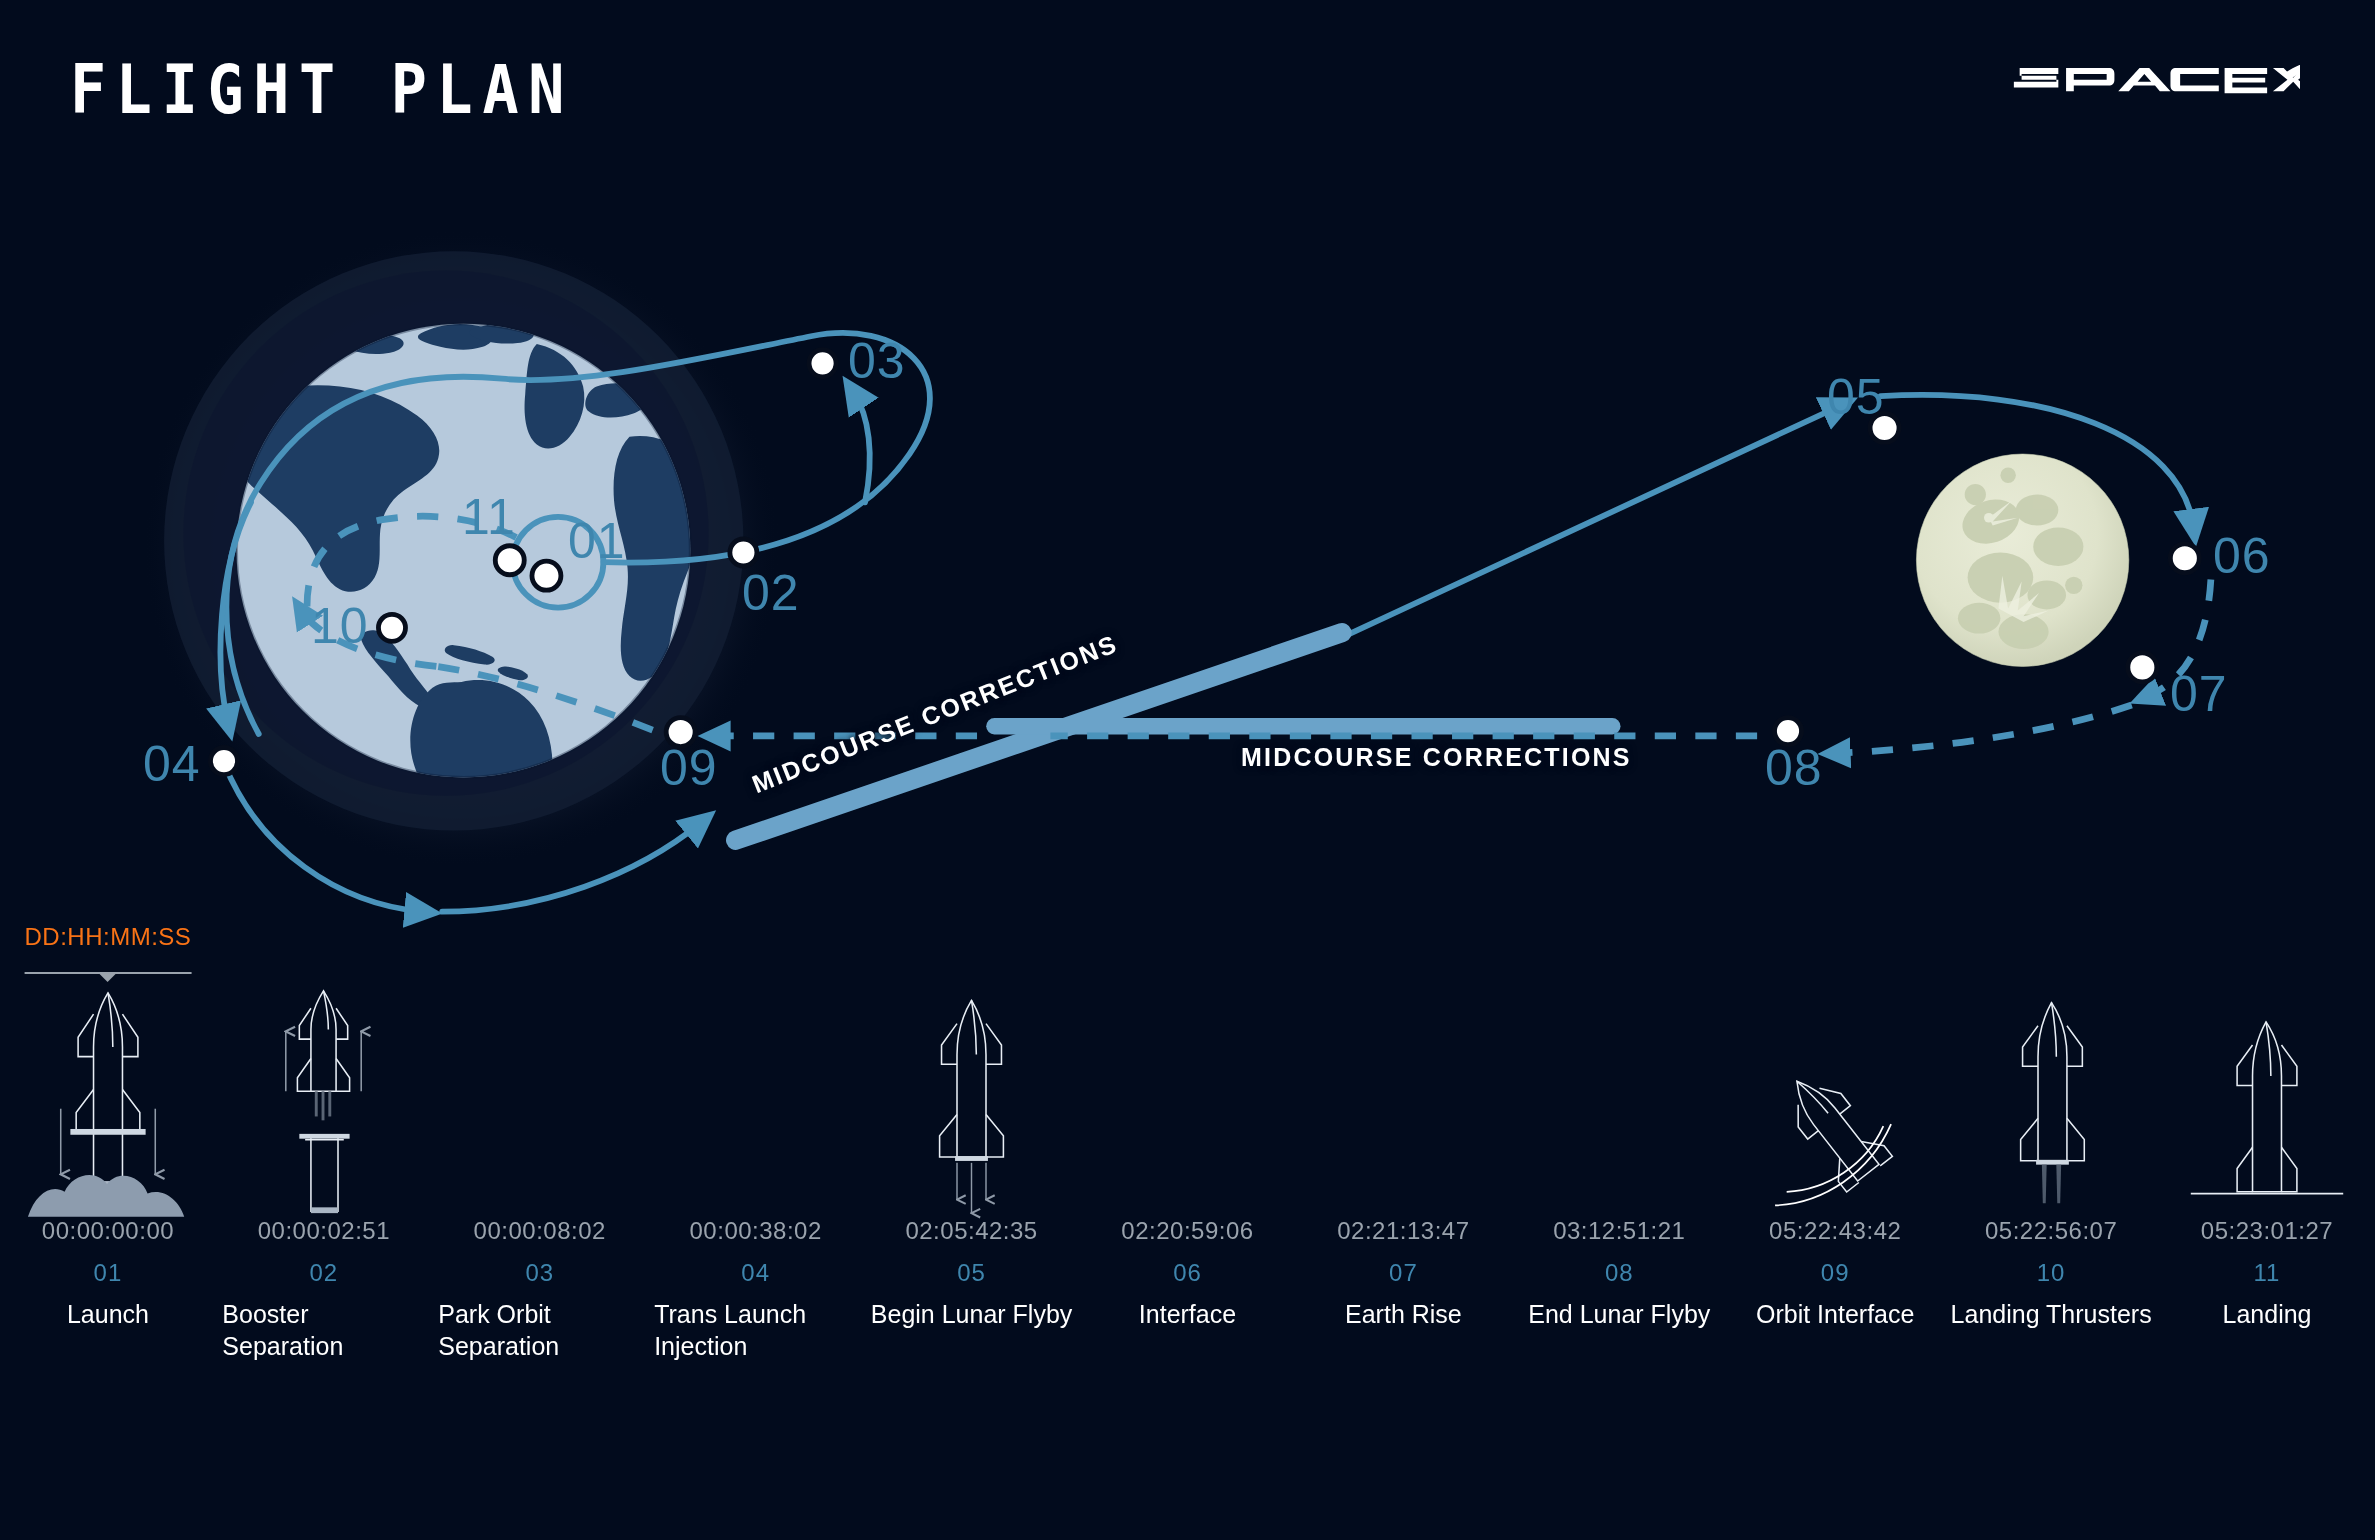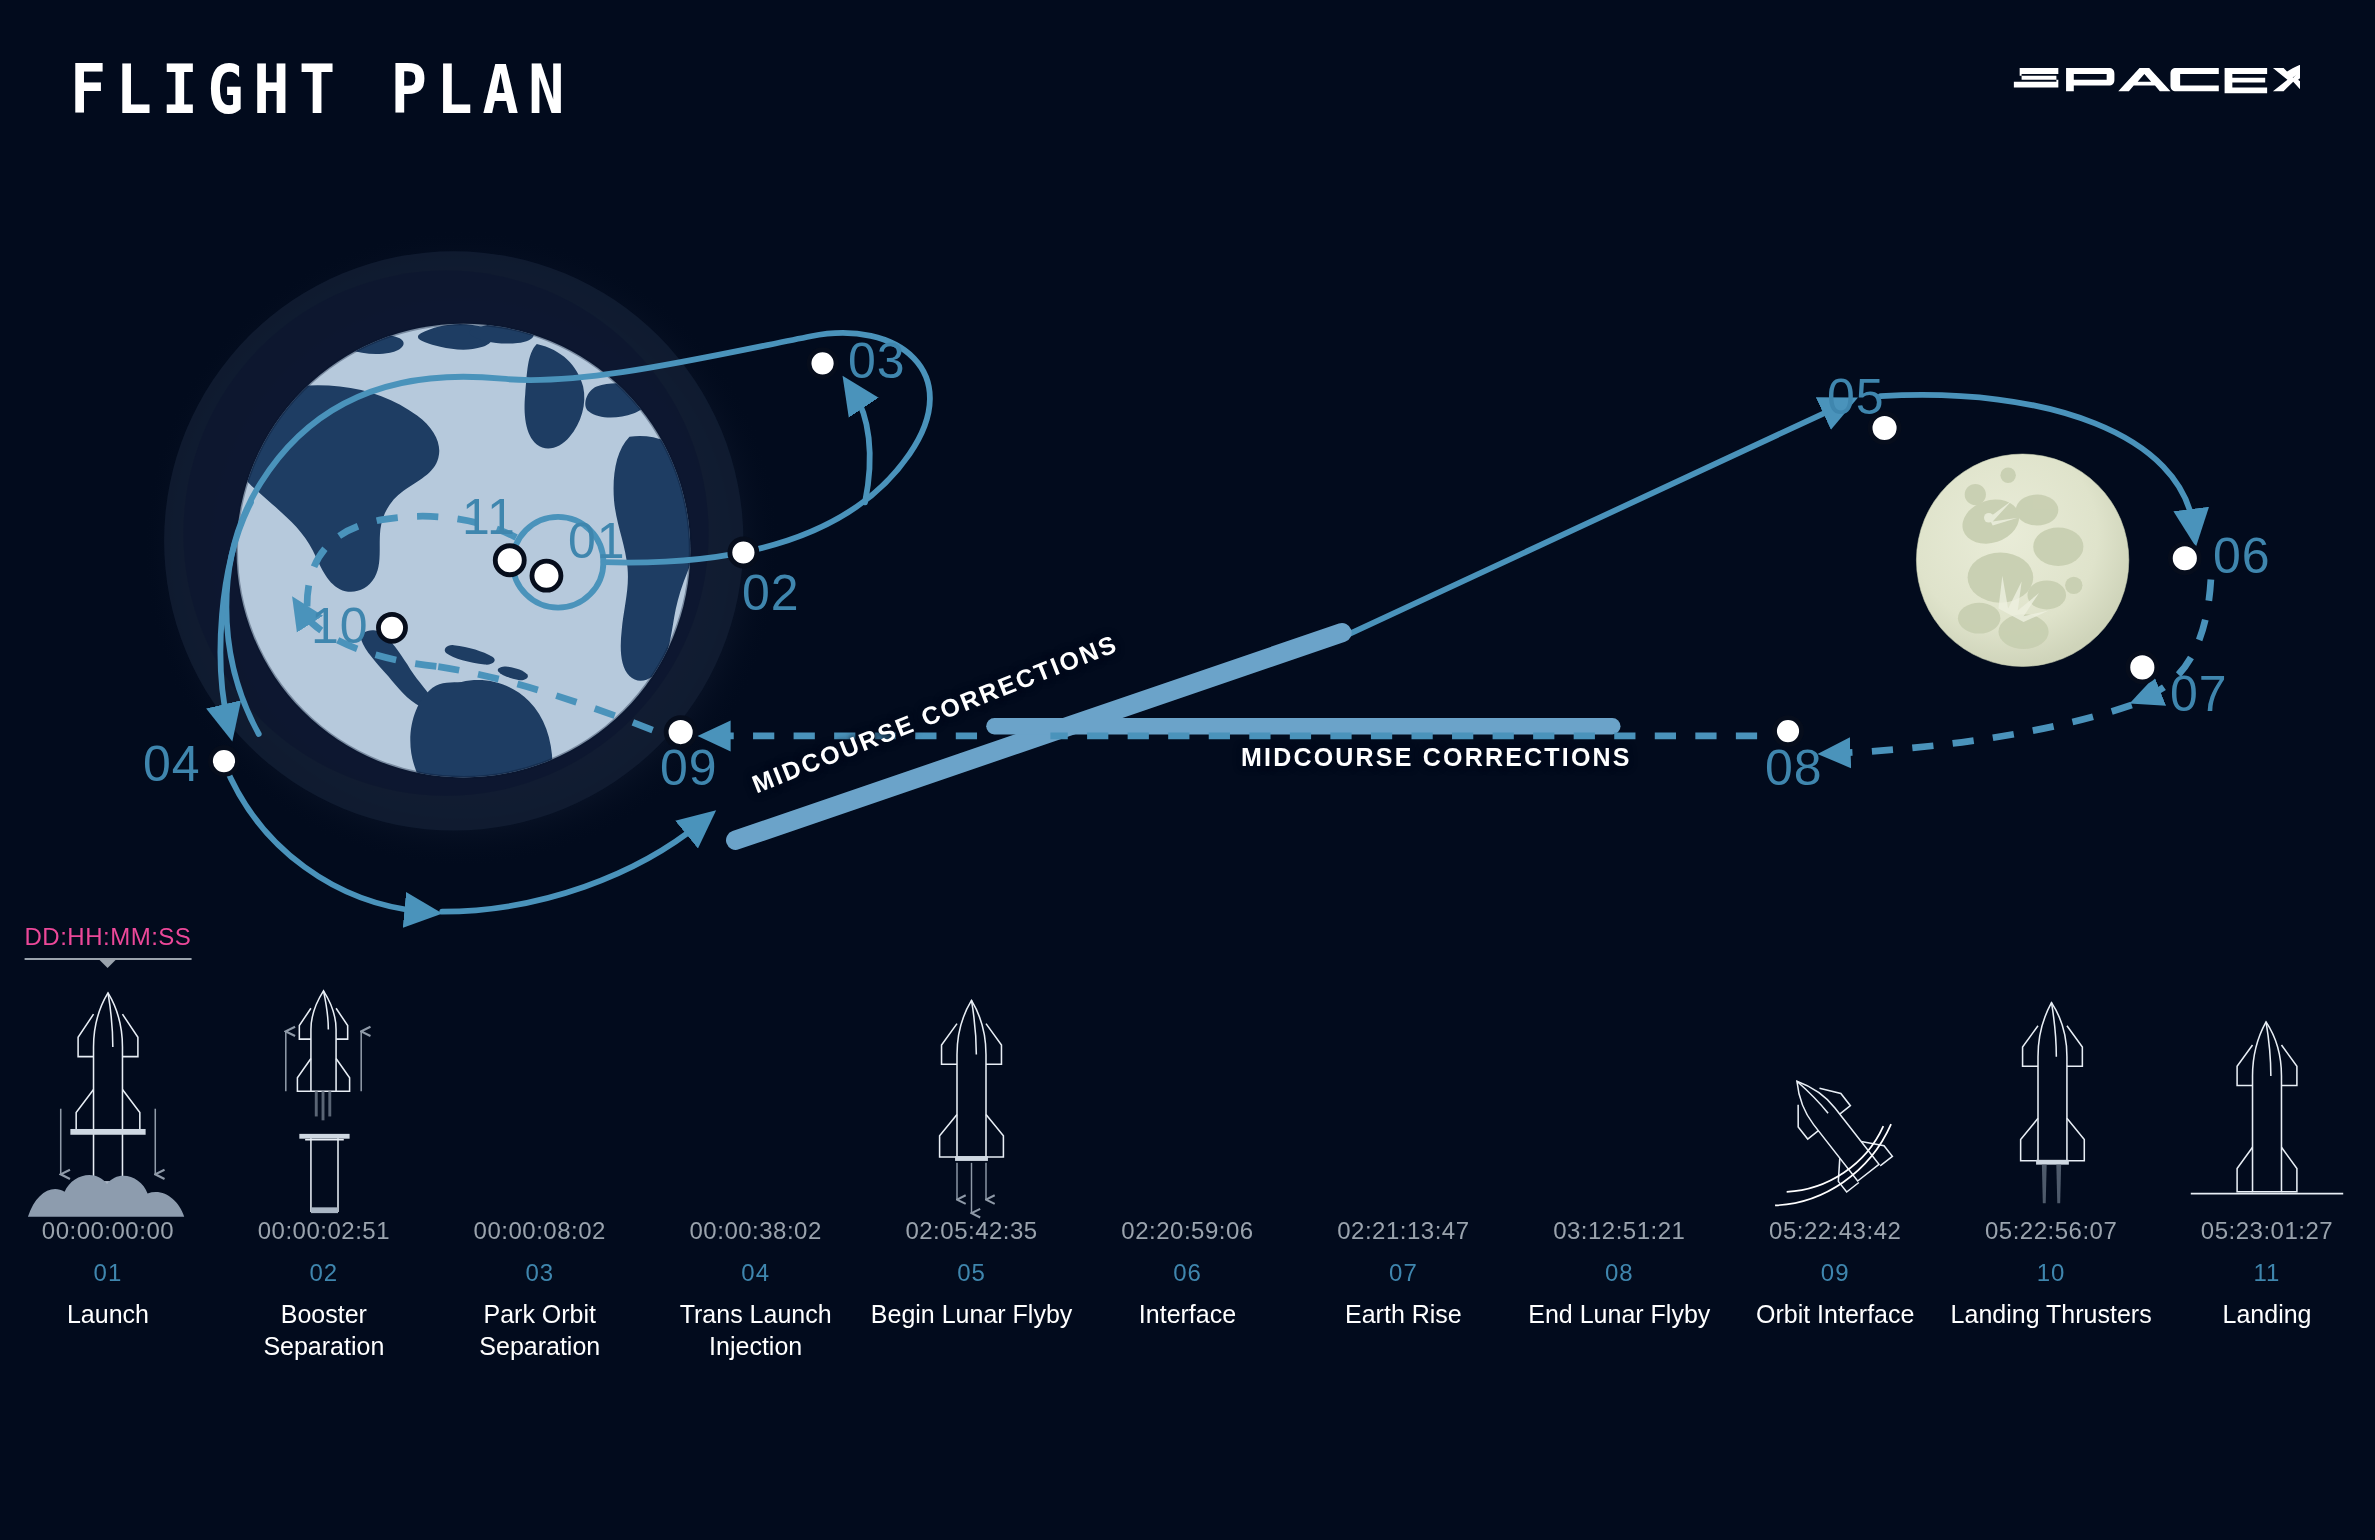--- a/index.html
+++ b/index.html
@@ -63,30 +63,30 @@
   .step-icon svg{ display:block; overflow:visible; }
   .step-time{
     font-size:24px; color:#9aa3ad; letter-spacing:0.5px; white-space:nowrap;
   }
   .step-num{
     margin-top:13.5px;
     font-size:24px; color:#3f86ae; letter-spacing:1px;
   }
   .step-label{
     margin-top:11.6px; font-size:25px; color:#ffffff;
-    text-align:center; line-height:1.28; max-width:203px;
+    text-align:left; line-height:1.28; max-width:203px;
   }
   
   #fmt-legend{
     position:absolute; left:50%; transform:translateX(-50%);
     top:-62px; text-align:center; white-space:nowrap;
   }
   #fmt-legend .txt{
-    font-size:24px; color:#ec4899; letter-spacing:0.5px;
-    display:block; padding-bottom:7px;
+    font-size:24px; color:#f97316; letter-spacing:0.5px;
+    display:block; padding-bottom:21px;
   }
   #fmt-legend .rule{
     display:block; height:1.9px; background:#9aa3ad; width:100%;
   }
   #fmt-legend .tip{
     display:block; margin:0 auto;
     width:0;height:0;border-left:8.7px solid transparent;
     border-right:8.7px solid transparent;border-top:8.7px solid #9aa3ad;
   }
 </style>

